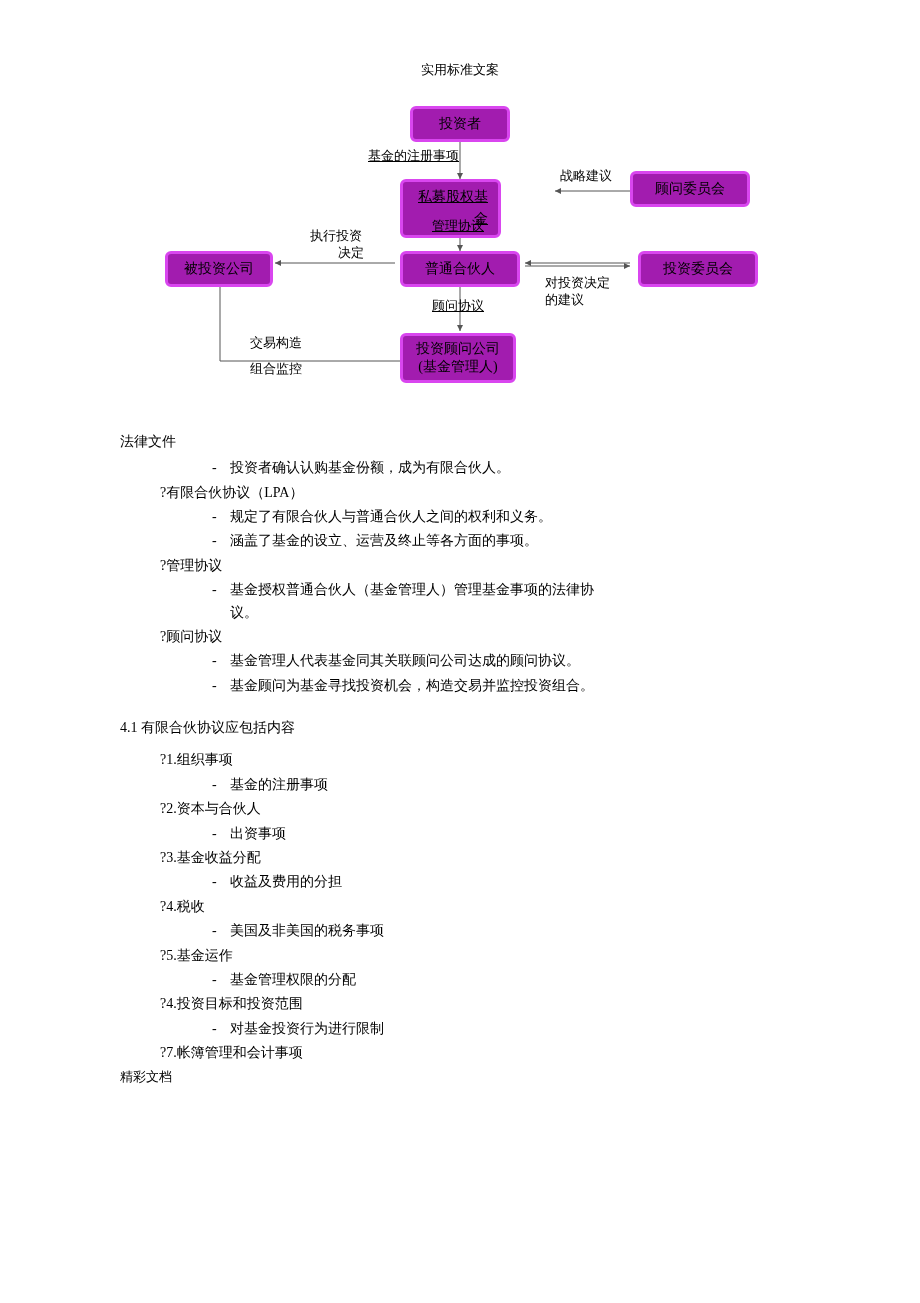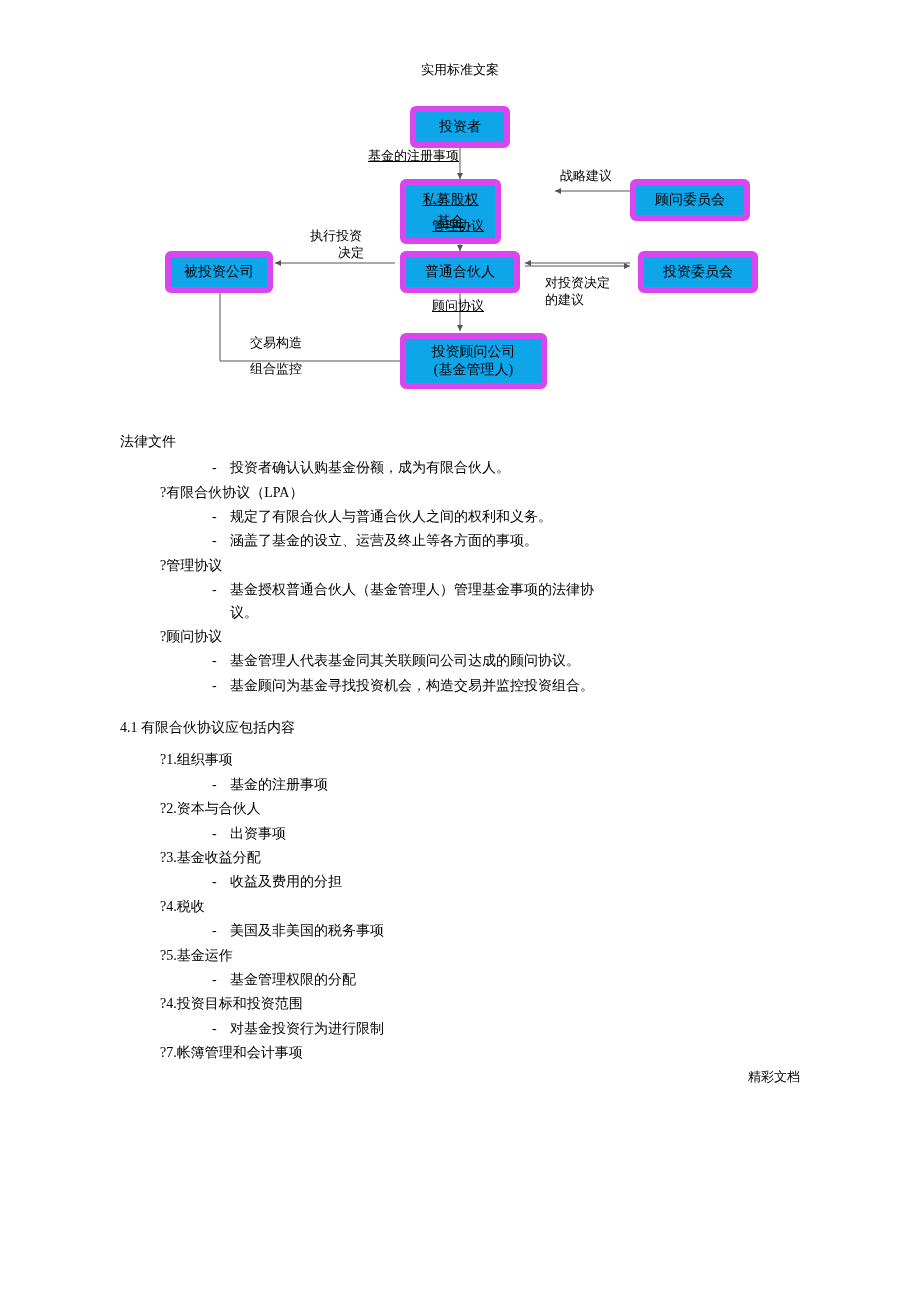--- a/index.html
+++ b/index.html
@@ -1,30 +1,30 @@
 <!DOCTYPE html>
 <html><head>
   <meta charset="utf-8">
   <style>
     * { box-sizing: border-box; margin: 0; padding: 0; }
     body { font-family: "SimSun", "宋体", serif; font-size: 14px; color: #000; background: #fff; width: 920px; padding: 60px 120px 40px 120px; line-height: 1.6; }
     .header { text-align: center; font-size: 13px; margin-bottom: 20px; }
     .diagram { position: relative; width: 640px; height: 320px; margin: 0 auto 10px auto; }
-    .box { position: absolute; border: 6px solid #d946ef; border-radius: 6px; background: #0ea5e9; text-align: center; padding: 4px 10px; font-size: 14px; display: flex; align-items: center; justify-content: center; flex-direction: column; }
+    .box { position: absolute; border: 3px solid #d946ef; border-radius: 6px; background: #a21caf; text-align: right; padding: 4px 10px; font-size: 14px; display: flex; align-items: center; justify-content: center; flex-direction: column; }
     .edge-label { position: absolute; font-size: 13px; white-space: nowrap; }
     .underline { text-decoration: underline; }
     svg.arrows { position: absolute; top: 0; left: 0; width: 640px; height: 320px; pointer-events: none; }
     .content { margin-left: 0; }
     .h1 { font-size: 14px; margin-bottom: 4px; }
     .lvl1 { margin-left: 40px; margin-top: 2px; margin-bottom: 2px; }
     .lvl2 { margin-left: 110px; margin-top: 2px; margin-bottom: 2px; }
     .dash::before { content: "- "; margin-left: -18px; position: absolute; }
     .dash { position: relative; padding-left: 0; }
     .section-num { margin-top: 20px; margin-bottom: 10px; font-family: "SimSun", serif; }
-    .footer { font-size: 13px; text-align: right; }
+    .footer { font-size: 13px; }
     .q::before { content: "?"; }
   </style>
 </head>
 <body>
 
 <div class="header">实用标准文案</div>
 
 <div class="diagram">
   <svg class="arrows">
     <defs>
@@ -41,33 +41,33 @@
     <line x1="320" y1="175" x2="320" y2="230" stroke="#555" stroke-width="1" marker-end="url(#ah)"></line>
     <path d="M 260 260 L 80 260 L 80 178" stroke="#555" stroke-width="1" fill="none" marker-end="url(#ah)"></path>
   </svg>
 
   <div class="box" style="left:270px; top:5px; width:100px;">
       <span>投资者</span>
     </div>
   <div class="box" style="left:260px; top:78px; width:101px;text-decoration:underline;">
       <span>私募股权基金</span>
     </div>
-  <div class="box" style="left:490px; top:78px; width:120px;">
+  <div class="box" style="left:490px; top:70px; width:120px;">
       <span>顾问委员会</span>
     </div>
   <div class="box" style="left:25px; top:150px; width:108px;">
       <span>被投资公司</span>
     </div>
   <div class="box" style="left:260px; top:150px; width:120px;">
       <span>普通合伙人</span>
     </div>
   <div class="box" style="left:498px; top:150px; width:120px;">
       <span>投资委员会</span>
     </div>
-  <div class="box" style="left:260px; top:232px; width:147px; line-height:1.3; padding:4px 6px;">
+  <div class="box" style="left:260px; top:232px; width:116px; line-height:1.3; padding:4px 6px;">
     <span>投资顾问公司</span>
     <span>(基金管理人)</span>
   </div>
 
   <div class="edge-label underline" style="left:228px; top:45px;">基金的注册事项</div>
   <div class="edge-label" style="left:420px; top:65px;">战略建议</div>
   <div class="edge-label underline" style="left:292px; top:115px;">管理协议</div>
   <div class="edge-label" style="left:170px; top:125px;text-align:right;">执行投资</div>
   <div class="edge-label" style="left:198px; top:142px;">决定</div>
   <div class="edge-label" style="left:405px; top:172px;">对投资决定</div>

